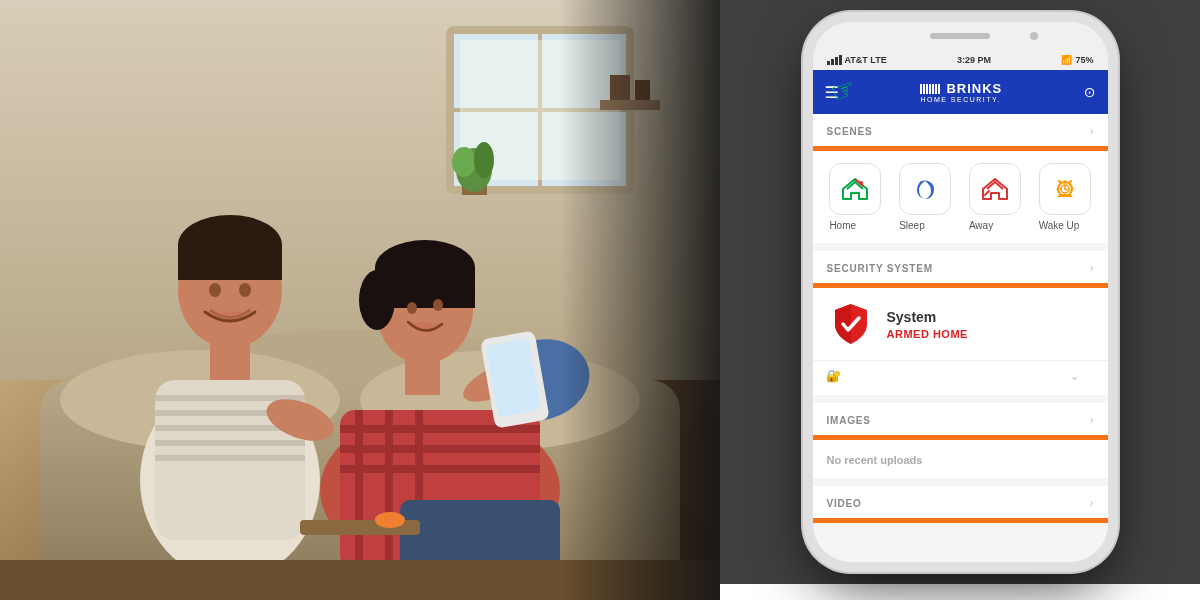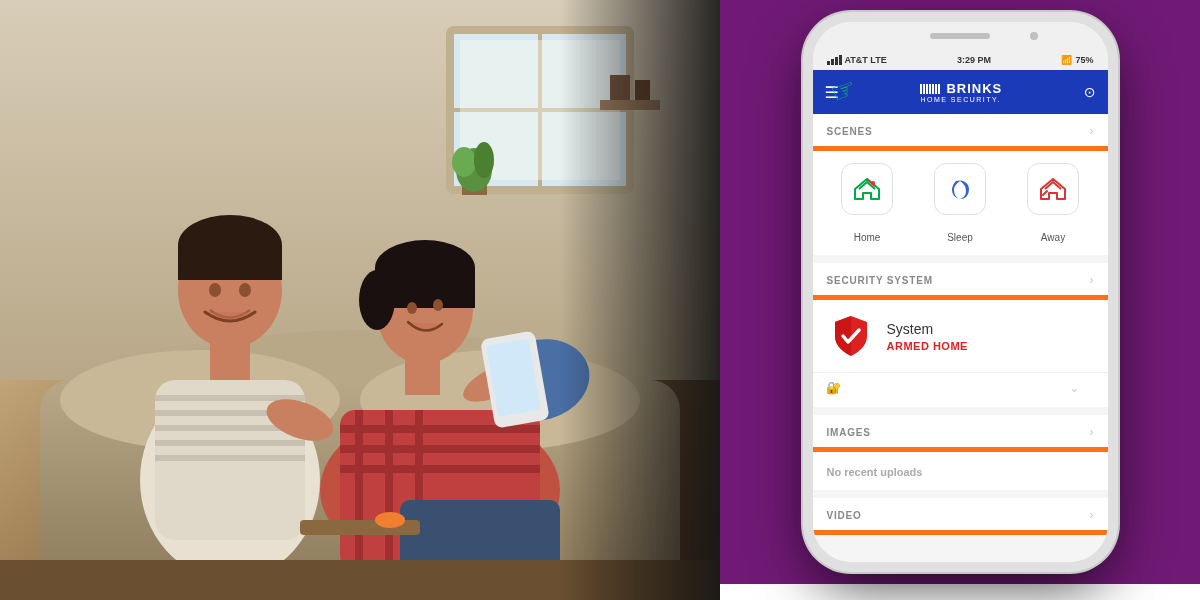--- a/index.html
+++ b/index.html
@@ -38,21 +38,21 @@
       bottom: 0;
       left: 0;
       width: 720px;
       height: 600px;
     }
 
     
     .dark-side {
       width: 480px;
       height: 584px;
-      background: #701a75;
+      background: #404040;
       position: relative;
       display: flex;
       align-items: center;
       justify-content: center;
     }
 
     
     .phone-mockup {
       width: 295px;
       height: 540px;
@@ -209,22 +209,22 @@
     
     .scenes-grid {
       display: flex;
       justify-content: space-around;
       padding: 12px 8px;
     }
 
     .scene-item {
       display: flex;
       flex-direction: column;
-      align-items: center;
-      gap: 17px;
+      align-items: flex-start;
+      gap: 5px;
       cursor: pointer;
     }
 
     .scene-icon-wrapper {
       width: 52px;
       height: 52px;
       border-radius: 12px;
       border: 1.5px solid #e0e0e0;
       display: flex;
       align-items: center;
@@ -249,21 +249,21 @@
     .shield-icon {
       width: 48px;
       height: 48px;
       flex-shrink: 0;
     }
 
     .system-info { flex: 1; }
 
     .system-name {
       font-size: 14px;
-      font-weight: 400;
+      font-weight: 700;
       color: #333;
       margin-bottom: 3px;
     }
 
     .system-status {
       font-size: 11px;
       font-weight: 700;
       color: #e02020;
       letter-spacing: 0.5px;
     }
@@ -543,20 +543,39 @@
             <div class="scene-icon-wrapper">
               <svg width="28" height="28" viewBox="0 0 28 28">
                 <path d="M14 4 L26 14 L26 24 L18 24 L18 18 L10 18 L10 24 L2 24 L2 14 Z" fill="none" stroke="#dd3333" stroke-width="2" stroke-linejoin="round"></path>
                 <path d="M6 14 L14 7 L22 14" fill="none" stroke="#dd3333" stroke-width="2"></path>
                 <path d="M8 16 L4 20" stroke="#dd3333" stroke-width="2" stroke-linecap="round"></path>
               </svg>
             </div>
             <span class="scene-label">Away</span>
           </div>
 
+          <div class="scene-item">
+            <div class="scene-icon-wrapper">
+              <svg width="28" height="28" viewBox="0 0 28 28">
+                <circle cx="14" cy="14" r="7" fill="none" stroke="#ff9900" stroke-width="2"></circle>
+                <circle cx="14" cy="14" r="4" fill="none" stroke="#ff9900" stroke-width="1.5"></circle>
+
+                <path d="M8 20 Q14 18 20 20 L22 22 L6 22 Z" fill="#ff9900"></path>
+                <path d="M10 8 L8 6" stroke="#ff9900" stroke-width="2" stroke-linecap="round"></path>
+                <path d="M18 8 L20 6" stroke="#ff9900" stroke-width="2" stroke-linecap="round"></path>
+                <path d="M14 8 L14 6" stroke="#ff9900" stroke-width="2" stroke-linecap="round"></path>
+                <path d="M8 14 L6 14" stroke="#ff9900" stroke-width="1.5" stroke-linecap="round"></path>
+                <path d="M20 14 L22 14" stroke="#ff9900" stroke-width="1.5" stroke-linecap="round"></path>
+
+                <line x1="14" y1="14" x2="14" y2="11" stroke="#ff9900" stroke-width="1.5" stroke-linecap="round"></line>
+                <line x1="14" y1="14" x2="16" y2="15" stroke="#ff9900" stroke-width="1.5" stroke-linecap="round"></line>
+              </svg>
+            </div>
+            <span class="scene-label">Wake Up</span>
+          </div>
         </div>
       </div>
 
       <div class="section">
         <div class="section-header">
           <span class="section-title">SECURITY SYSTEM</span>
           <span class="chevron-icon">›</span>
         </div>
         <div class="security-content">
           <svg class="shield-icon" viewBox="0 0 48 48" xmlns="http://www.w3.org/2000/svg">

